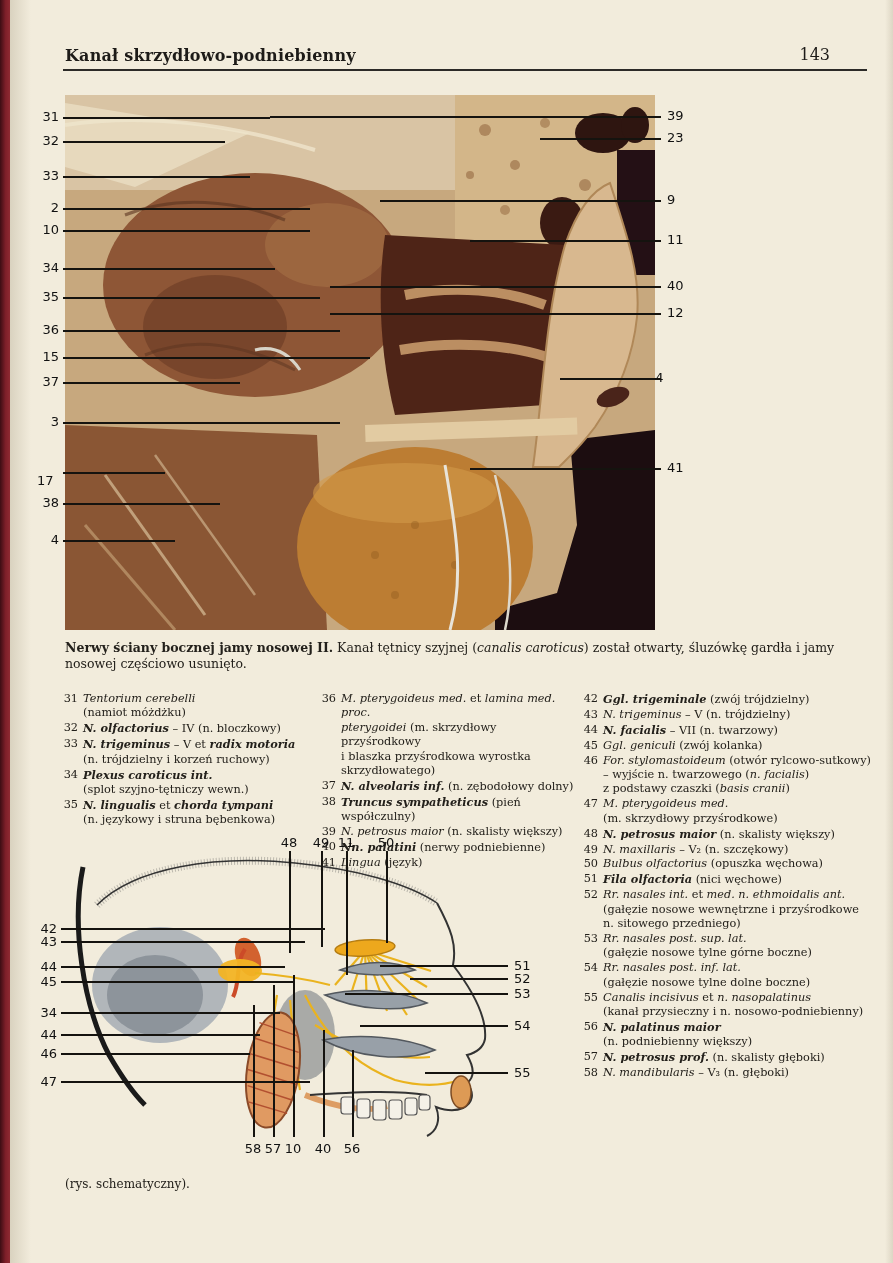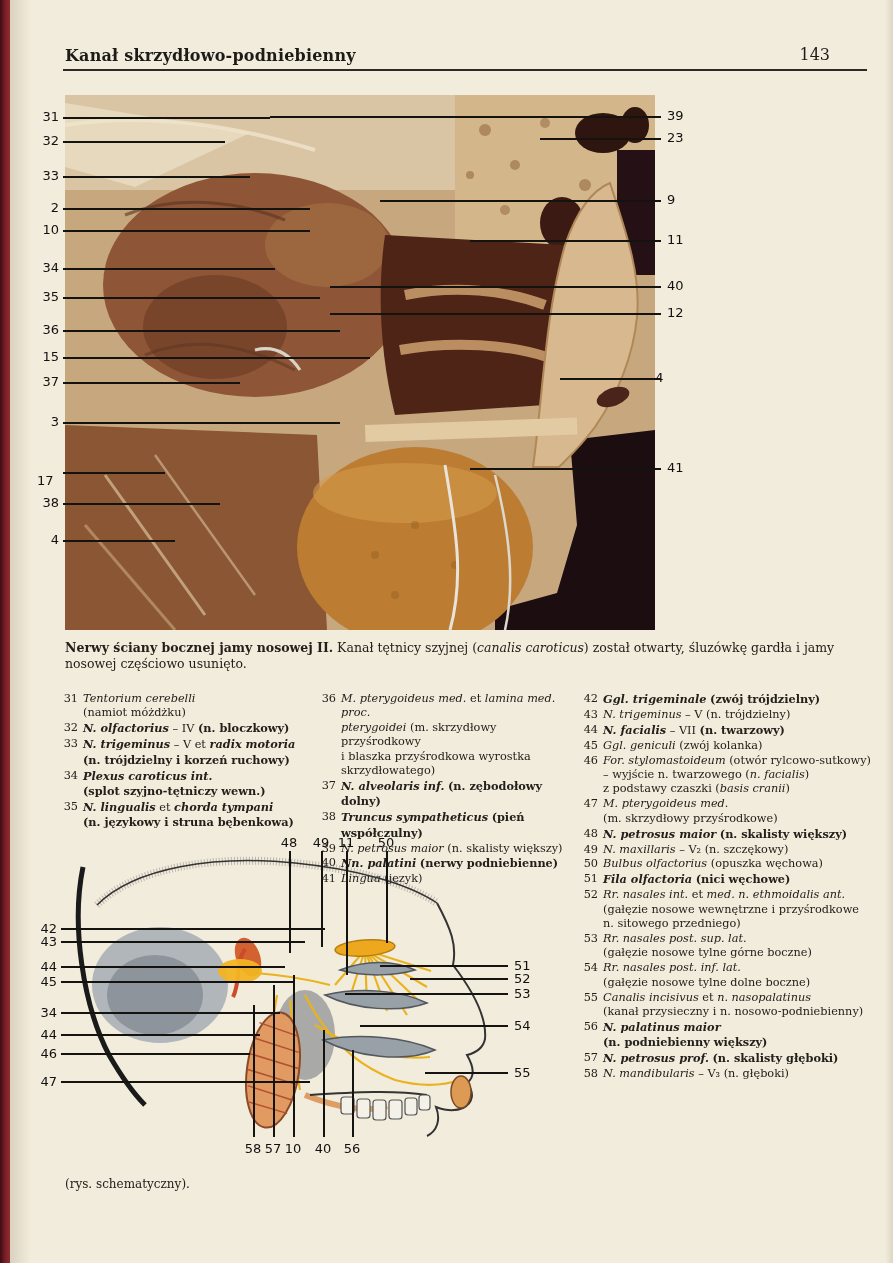--- a/index.html
+++ b/index.html
@@ -28,21 +28,21 @@
   .caption{position:absolute;left:65px;font-size:12.5px;line-height:16px;color:#23201b;}
   .cap-b{font-weight:bold;}
   .cap-i{font-style:italic;}
 
   .legend-col{position:absolute;top:692px;font-size:11.3px;line-height:14.4px;color:#23201b;}
   .l-entry{display:flex;margin:0 0 .5px 0;}
   .l-num{flex:none;width:20px;text-align:right;padding-right:5px;}
   .l-body{flex:1;}
   .s-i{font-style:italic;}
   .s-bi{font-style:italic;font-weight:bold;}
-  .s-b{font-weight:bold;}
+  .s-b{font-weight:normal;}
 </style>
 </head>
 <body>
 
 <div class="strip"></div>
 <div class="fold"></div>
 <div class="edge-r"></div>
 
 <div class="page-title">Kanał skrzydłowo-podniebienny</div>
 <div class="page-num">143</div>

